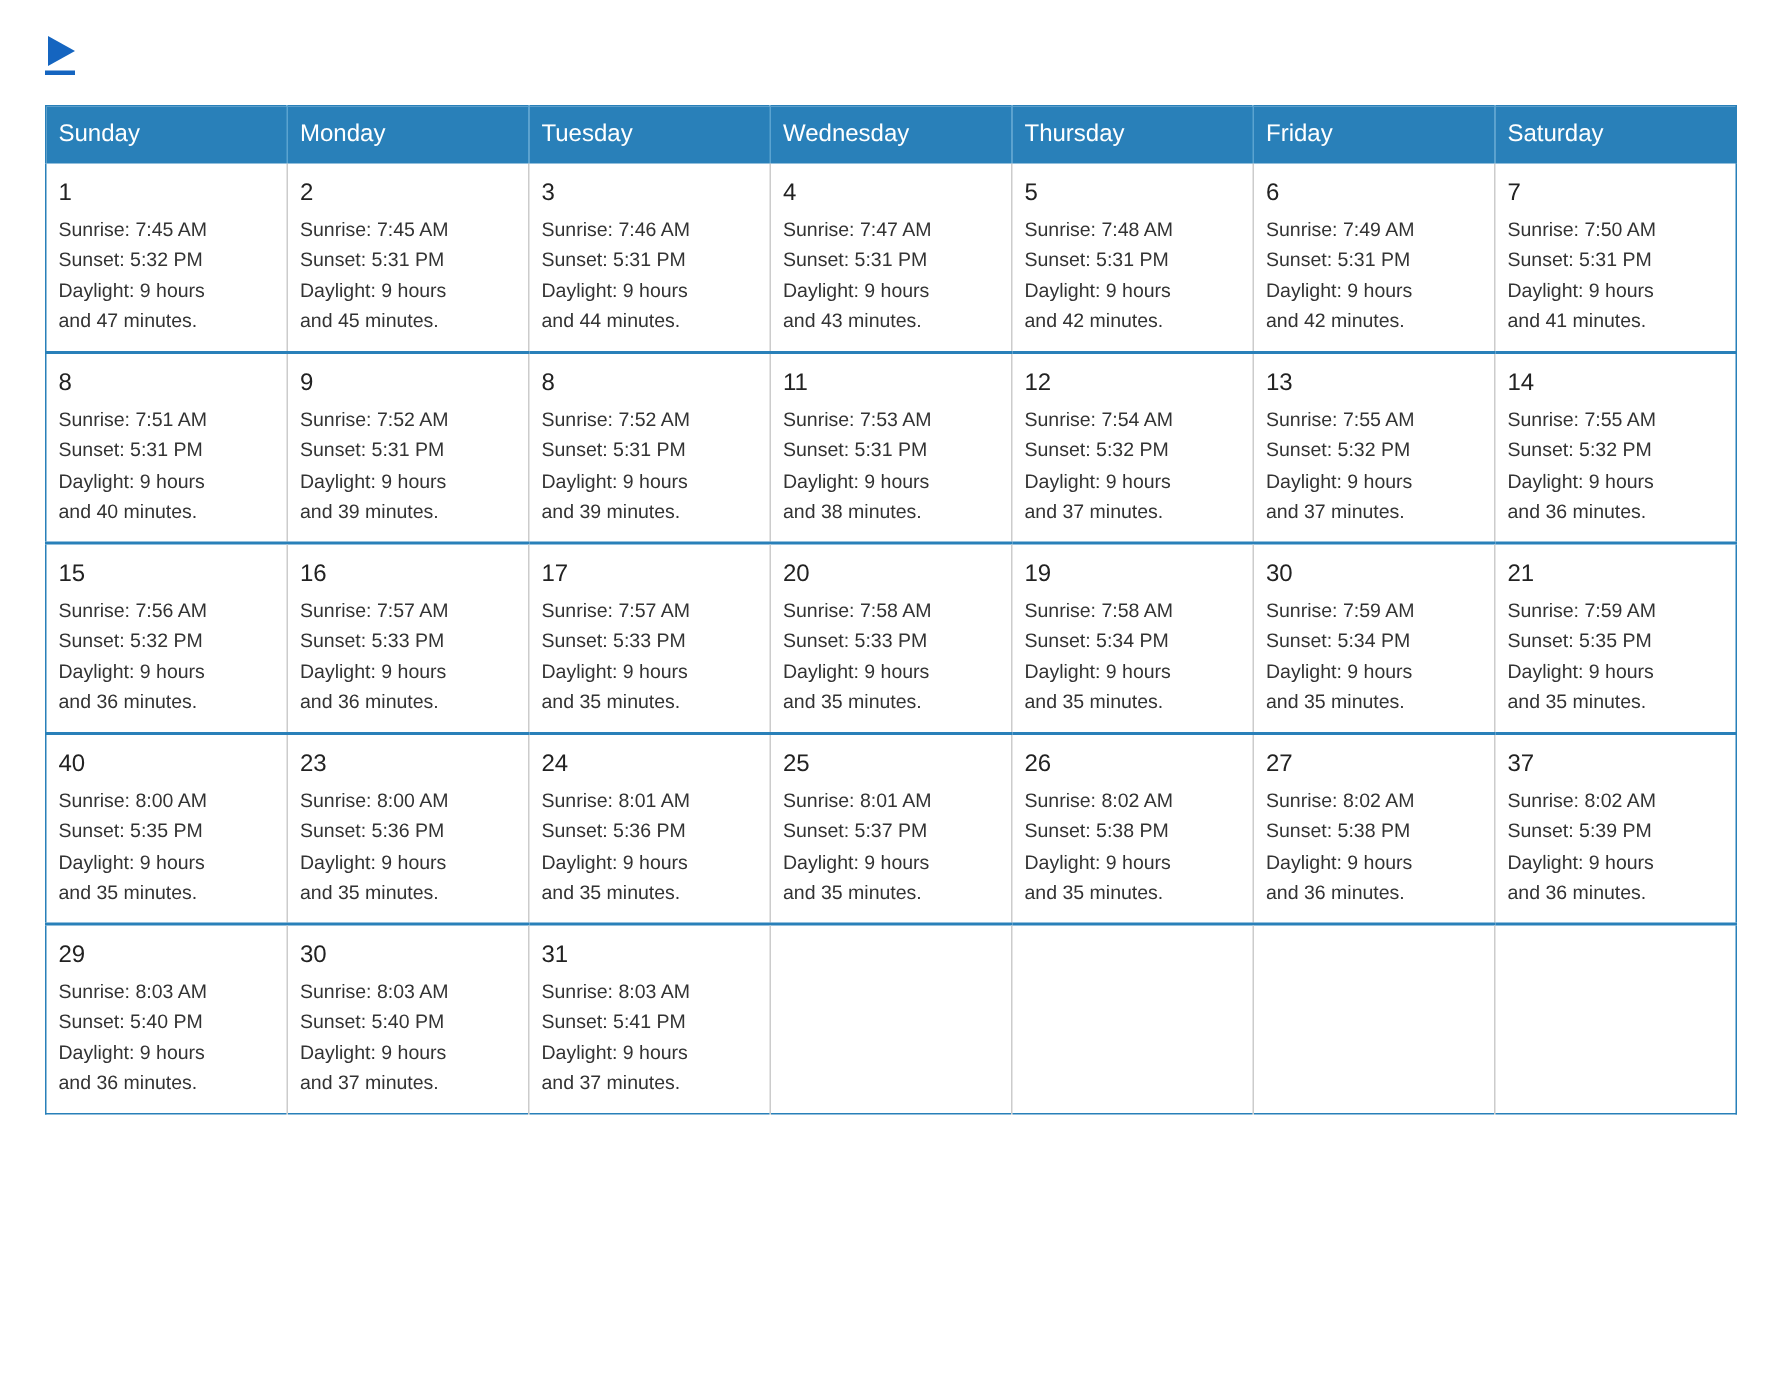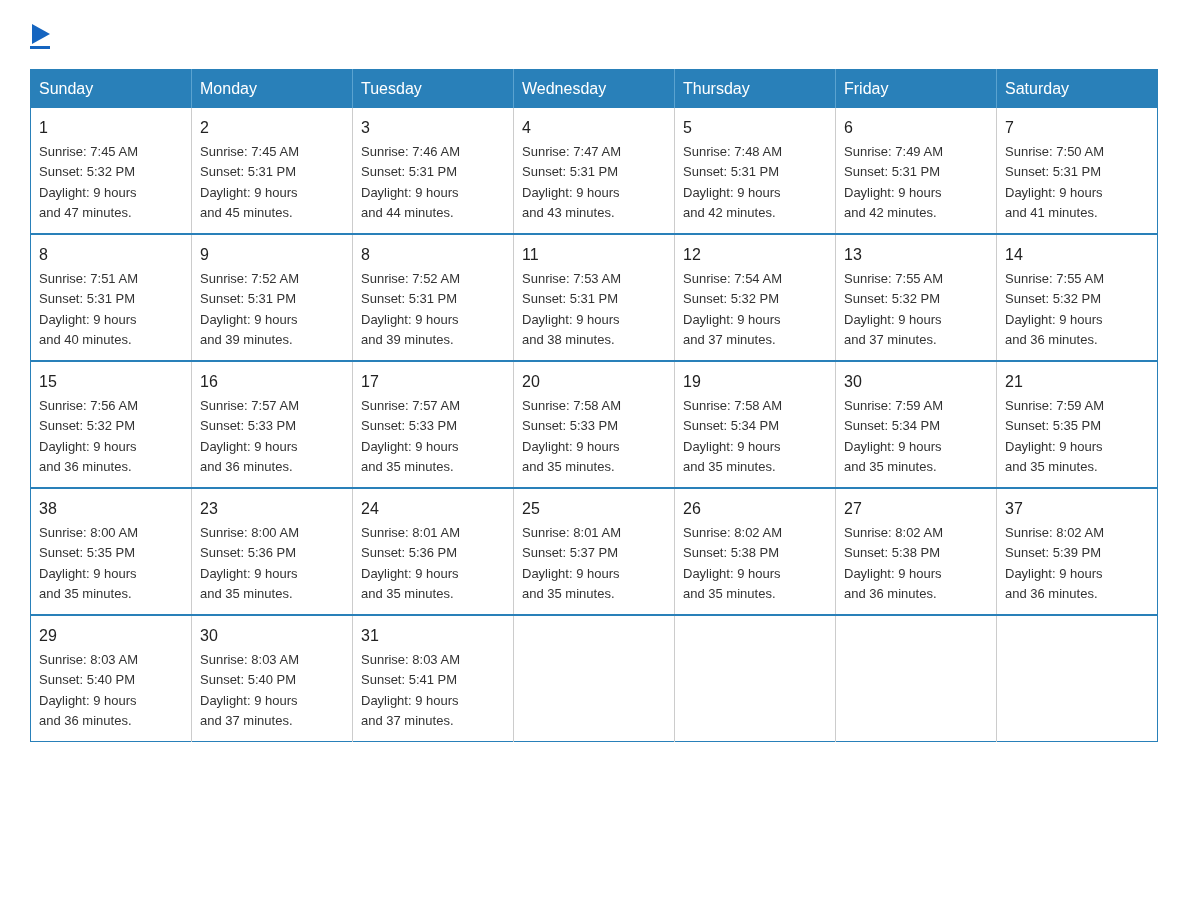--- a/index.html
+++ b/index.html
@@ -183,21 +183,21 @@
         <td><span class="day-number">20</span>
         <span class="day-info">Sunrise: 7:58 AM<br>Sunset: 5:33 PM<br>Daylight: 9 hours<br>and 35 minutes.</span></td>
         <td><span class="day-number">19</span>
         <span class="day-info">Sunrise: 7:58 AM<br>Sunset: 5:34 PM<br>Daylight: 9 hours<br>and 35 minutes.</span></td>
         <td><span class="day-number">30</span>
         <span class="day-info">Sunrise: 7:59 AM<br>Sunset: 5:34 PM<br>Daylight: 9 hours<br>and 35 minutes.</span></td>
         <td><span class="day-number">21</span>
         <span class="day-info">Sunrise: 7:59 AM<br>Sunset: 5:35 PM<br>Daylight: 9 hours<br>and 35 minutes.</span></td>
       </tr>
       <tr>
-        <td><span class="day-number">38</span>
+        <td><span class="day-number">40</span>
         <span class="day-info">Sunrise: 8:00 AM<br>Sunset: 5:35 PM<br>Daylight: 9 hours<br>and 35 minutes.</span></td>
         <td><span class="day-number">23</span>
         <span class="day-info">Sunrise: 8:00 AM<br>Sunset: 5:36 PM<br>Daylight: 9 hours<br>and 35 minutes.</span></td>
         <td><span class="day-number">24</span>
         <span class="day-info">Sunrise: 8:01 AM<br>Sunset: 5:36 PM<br>Daylight: 9 hours<br>and 35 minutes.</span></td>
         <td><span class="day-number">25</span>
         <span class="day-info">Sunrise: 8:01 AM<br>Sunset: 5:37 PM<br>Daylight: 9 hours<br>and 35 minutes.</span></td>
         <td><span class="day-number">26</span>
         <span class="day-info">Sunrise: 8:02 AM<br>Sunset: 5:38 PM<br>Daylight: 9 hours<br>and 35 minutes.</span></td>
         <td><span class="day-number">27</span>

